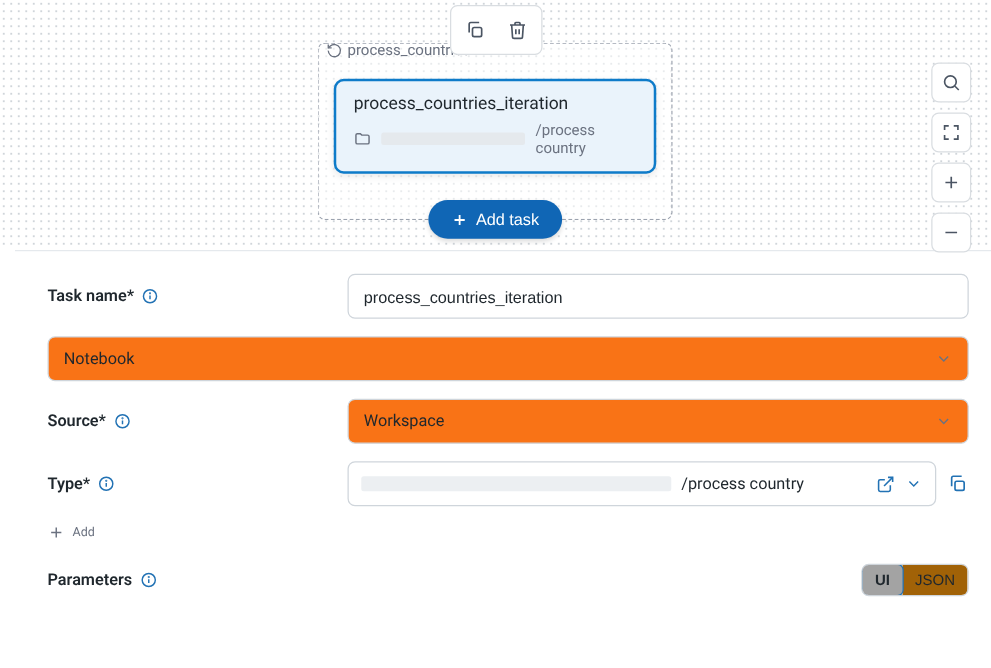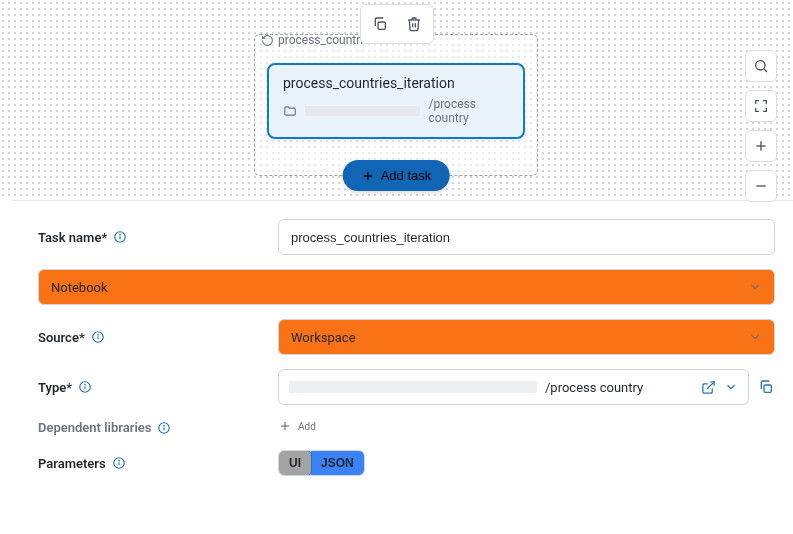--- a/index.html
+++ b/index.html
@@ -16,21 +16,21 @@
   .loop-container { position: absolute; left: 254px; top: 34px; width: 284px; border: 1px dashed #9ca3af; border-radius: 6px; padding: 28px 12px 36px 12px; background: rgba(255,255,255,0.5); }
   .loop-label { position: absolute; top: -2px; left: 6px; display: flex; align-items: center; gap: 4px; color: #6b7280; font-size: 12px; }
   .loop-label svg { width: 13px; height: 13px; }
   
   .task-card { background: #eaf3fb; border: 2px solid #0e7bc9; border-radius: 8px; padding: 10px 14px 12px 14px; box-shadow: 0 2px 6px rgba(0,0,0,0.08); }
   .task-card-title { font-size: 14px; font-weight: 400; color: #1f272d; margin-bottom: 6px; }
   .task-card-path { display: flex; align-items: center; gap: 8px; color: #6b7280; font-size: 12px; }
   .task-card-path .redacted { display:inline-block; width: 130px; height: 10px; background: #e5e9ed; border-radius: 2px; }
   .task-card-path svg { width: 14px; height: 14px; flex-shrink:0; }
   
-  .add-task-btn { position: absolute; left: 50%; bottom: -16px; transform: translateX(-50%); background: #1066b5; color: #000000; border: none; border-radius: 999px; padding: 8px 18px; font-size: 13px; font-weight: 500; cursor: pointer; display: flex; align-items: center; gap: 6px; box-shadow: 0 2px 4px rgba(0,0,0,0.15); }
+  .add-task-btn { position: absolute; left: 50%; bottom: -16px; transform: translateX(-50%); background: #1066b5; color: #ffffff; border: none; border-radius: 999px; padding: 8px 18px; font-size: 13px; font-weight: 500; cursor: pointer; display: flex; align-items: center; gap: 6px; box-shadow: 0 2px 4px rgba(0,0,0,0.15); }
   .add-task-btn svg { width: 14px; height: 14px; }
   
   .form-area { padding: 18px 18px 0 26px; border-top: 1px solid #e5e9ed; margin-left: 12px; }
   .form-row { display: flex; align-items: center; margin-bottom: 14px; }
   .form-label { width: 240px; flex-shrink: 0; font-size: 13px; font-weight: 600; color: #1f272d; display: flex; align-items: center; gap: 6px; }
   .form-label.muted { color: #6b7280; font-weight: 600; }
   .help-icon { width: 14px; height: 14px; color: #2272b4; flex-shrink:0; }
   .form-control { flex: 1; }
   
   .text-input { width: 100%; height: 36px; border: 1px solid #cfd5db; border-radius: 6px; padding: 0 12px; font-size: 13px; color: #1f272d; background: #fff; }
@@ -42,23 +42,23 @@
   .path-input .redacted { display:inline-block; width: 248px; height: 12px; background: #eceff2; border-radius: 2px; }
   .path-input .path-text { color: #1f272d; font-size: 13px; flex:1; }
   .path-actions { display:flex; align-items:center; gap:8px; color:#2272b4; }
   .copy-btn { width: 18px; height: 18px; color: #2272b4; cursor: pointer; display:flex; align-items:center; justify-content:center; }
   
   .chip { display: inline-flex; align-items: center; background: #eef1f4; border-radius: 4px; padding: 3px 8px; font-size: 13px; color: #1f272d; }
   
   .add-link { color: #6b7280; font-size: 10px; display: inline-flex; align-items: center; gap: 6px; cursor: pointer; }
   .add-link svg { width: 14px; height: 14px; }
   
-  .params-header { display: flex; align-items: center; }
+  .params-header { display: flex; align-items: center; justify-content: space-between; }
   .toggle-group { display: inline-flex; border: 1px solid #cfd5db; border-radius: 6px; overflow: hidden; }
-  .toggle-group button { border: none; background: #3b82f6; padding: 5px 10px; font-size: 12px; cursor: pointer; color: #1f272d; font-weight: bold; }
+  .toggle-group button { border: none; background: #a16207; padding: 5px 10px; font-size: 12px; cursor: pointer; color: #1f272d; }
   .toggle-group button.active { background: #a3a3a3; font-weight: 600; border: 1px solid #2272b4; border-radius: 5px; margin: -1px; position: relative; }
   
   svg { display: block; }
 </style>
 </head>
 <body>
 
 <div class="canvas-area">
   <div class="toolbar-top">
     <button>
@@ -207,28 +207,20 @@
         <svg width="16" height="16" viewBox="0 0 24 24" fill="none" stroke="currentColor" stroke-width="2">
             <rect x="9" y="9" width="11" height="11" rx="2"></rect>
             <path d="M5 15V5a2 2 0 0 1 2-2h10"></path>
           </svg>
       </div>
     </div>
   </div>
 
 
   <div class="form-row">
-    <div class="form-label muted">
-      <span>Dependent libraries</span>
-      <svg class="help-icon" viewBox="0 0 24 24" fill="none" stroke="currentColor" stroke-width="2">
-          <circle cx="12" cy="12" r="9"></circle>
-          <line x1="12" y1="11" x2="12" y2="16"></line>
-          <circle cx="12" cy="8" r="0.5" fill="currentColor"></circle>
-        </svg>
-    </div>
     <div class="form-control">
       <span class="add-link">
         <svg viewBox="0 0 24 24" fill="none" stroke="currentColor" stroke-width="2">
             <line x1="12" y1="5" x2="12" y2="19"></line>
             <line x1="5" y1="12" x2="19" y2="12"></line>
           </svg>
         <span>Add</span>
       </span>
     </div>
   </div>

